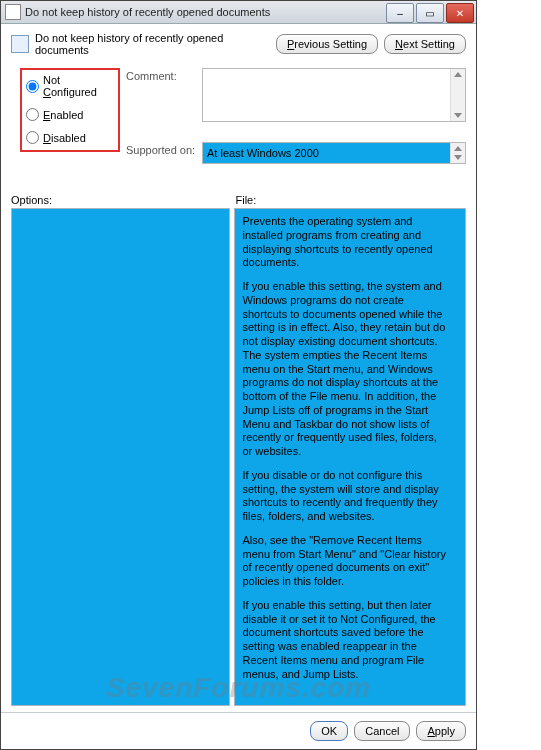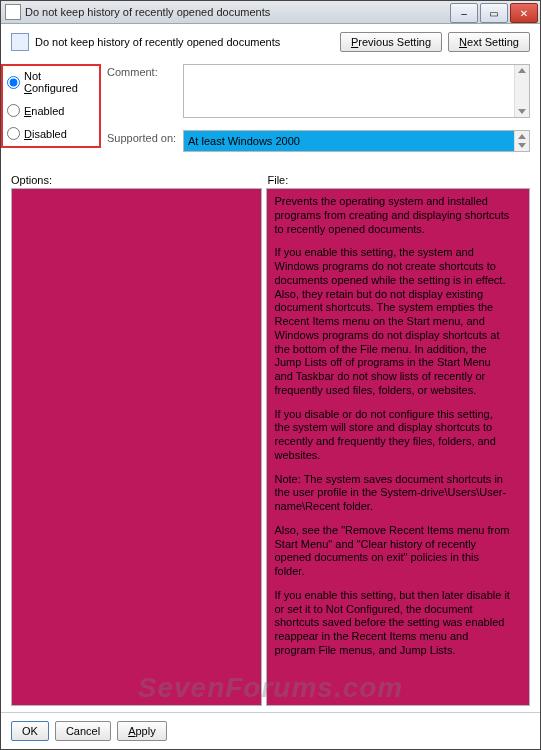--- a/index.html
+++ b/index.html
@@ -1,48 +1,48 @@
 <!DOCTYPE html>
 <html><head>
 <meta charset="utf-8">
 <style>
   html,body{margin:0;padding:0;font-family:"Segoe UI",Tahoma,sans-serif;font-size:11px;color:#000;background:#fff}
-  .window{width:541px;height:750px;border:1px solid #444;box-sizing:border-box;background:#fff;position:relative;display:flex;flex-direction:column}
+  .window{width:477px;height:750px;border:1px solid #444;box-sizing:border-box;background:#fff;position:relative;display:flex;flex-direction:column}
   .titlebar{height:22px;background:linear-gradient(to bottom,#e6e8ec,#cfd5de);display:flex;align-items:center;padding:0 0 0 4px;border-bottom:1px solid #9aa}
   .titlebar .ticon{width:14px;height:14px;background:#fff;border:1px solid #888;margin-right:4px}
   .titlebar .ttxt{flex:1;font-size:11px;color:#222}
   .titlebar .tbtns{display:flex;height:18px;margin-right:2px}
   .tbtn{width:26px;height:18px;border:1px solid #7a8aa0;background:linear-gradient(#f4f7fb,#d6dde8);margin-left:2px;border-radius:2px;display:flex;align-items:center;justify-content:center;font-size:10px}
   .tbtn.close{background:linear-gradient(#e56a5e,#c43b2b);color:#fff;border-color:#8a2a1f}
   .header{padding:8px 10px;display:flex;align-items:center}
   .header .hicon{width:16px;height:16px;border:1px solid #7a9ac8;background:#e8f0fb;margin-right:6px}
   .header .htxt{flex:1;font-size:11px}
   .navbtns{display:flex;gap:6px;margin-left:auto}
-  .btn{border:1px solid #8a8a8a;background:linear-gradient(#fdfdfd,#e6e6e6);padding:3px 10px;font-size:11px;border-radius:2px;cursor:default}
+  .btn{border:1px solid #8a8a8a;background:linear-gradient(#fdfdfd,#e6e6e6);padding:3px 10px;font-size:11px;border-radius:8px;cursor:default}
   .btn u{text-decoration:underline}
-  .midgrid{display:grid;grid-template-columns:100px 70px 1fr;gap:12px 6px;padding:4px 10px 6px 0;align-items:start}
+  .midgrid{display:grid;grid-template-columns:100px 70px 1fr;gap:20px 6px;padding:4px 10px 6px 19px;align-items:start}
   .radios{border:2px solid #e03030;padding:4px 4px 6px 4px;display:flex;flex-direction:column;gap:10px;grid-row:1/4;align-self:start}
   .radio{display:flex;align-items:center;gap:4px}
   .radio input{margin:0}
   .clabel{color:#555;padding-top:2px}
   .commentbox{border:1px solid #b8b8b8;height:52px;background:#fff;position:relative}
   .scroll-v{position:absolute;right:0;top:0;bottom:0;width:14px;background:#f1f1f1;border-left:1px solid #ddd}
   .scroll-v::before,.scroll-v::after{content:"";position:absolute;left:3px;width:0;height:0;border-left:4px solid transparent;border-right:4px solid transparent}
   .scroll-v::before{top:3px;border-bottom:5px solid #888}
   .scroll-v::after{bottom:3px;border-top:5px solid #888}
   .supportbox{border:1px solid #b8b8b8;height:20px;line-height:20px;padding:0 4px;background:#0ea5e9;position:relative}
   .supportbox .scroll-v{top:0;bottom:0}
   .secrow{display:flex;padding:4px 16px 2px 10px}
   .secrow .half{flex:1;font-size:11px}
   .panes{flex:1;display:flex;gap:4px;padding:0 10px 6px 10px;min-height:0}
-  .pane{flex:1;border:1px solid #aeb5bf;background:#be185d;overflow:hidden;position:relative}
+  .pane{flex:1;border:1px solid #aeb5bf;background:#0ea5e9;overflow:hidden;position:relative}
   .pane.help{padding:6px 18px 6px 8px;font-size:11px;line-height:1.25;overflow-y:auto}
   .pane.help p{margin:0 0 10px 0}
   .pane.options{padding:6px}
-  .footer{border-top:1px solid #c8cdd4;padding:8px 10px;display:flex;gap:6px}
+  .footer{border-top:1px solid #c8cdd4;padding:8px 10px;display:flex;justify-content:flex-end;gap:6px}
   .watermark{position:absolute;left:0;right:0;bottom:45px;text-align:center;font-size:28px;font-weight:bold;color:rgba(120,120,120,0.35);pointer-events:none;font-style:italic;letter-spacing:1px}
 </style>
 </head>
 <body>
 
 <div class="window">
 
   <div class="titlebar">
     <div class="ticon"></div>
     <div class="ttxt">Do not keep history of recently opened documents</div>
@@ -94,21 +94,20 @@
     <div class="half">Options:</div>
     <div class="half">File:</div>
   </div>
 
   <div class="panes">
     <div class="pane options"></div>
     <div class="pane help">
       <p>Prevents the operating system and installed programs from creating and displaying shortcuts to recently opened documents.</p>
       <p>If you enable this setting, the system and Windows programs do not create shortcuts to documents opened while the setting is in effect. Also, they retain but do not display existing document shortcuts. The system empties the Recent Items menu on the Start menu, and Windows programs do not display shortcuts at the bottom of the File menu. In addition, the Jump Lists off of programs in the Start Menu and Taskbar do not show lists of recently or frequently used files, folders, or websites.</p>
       <p>If you disable or do not configure this setting, the system will store and display shortcuts to recently and frequently they files, folders, and websites.</p>
-      <p>Note: The system saves document shortcuts in the user profile in the System-drive\Users\User-name\Recent folder.</p>
       <p>Also, see the "Remove Recent Items menu from Start Menu" and "Clear history of recently opened documents on exit" policies in this folder.</p>
       <p>If you enable this setting, but then later disable it or set it to Not Configured, the document shortcuts saved before the setting was enabled reappear in the Recent Items menu and program File menus, and Jump Lists.</p>
 
     </div>
   </div>
 
   <div class="footer">
     <div class="btn" style="border-color:#4a7abf">OK</div>
     <div class="btn">Cancel</div>
     <div class="btn"><u>A</u>pply</div>

